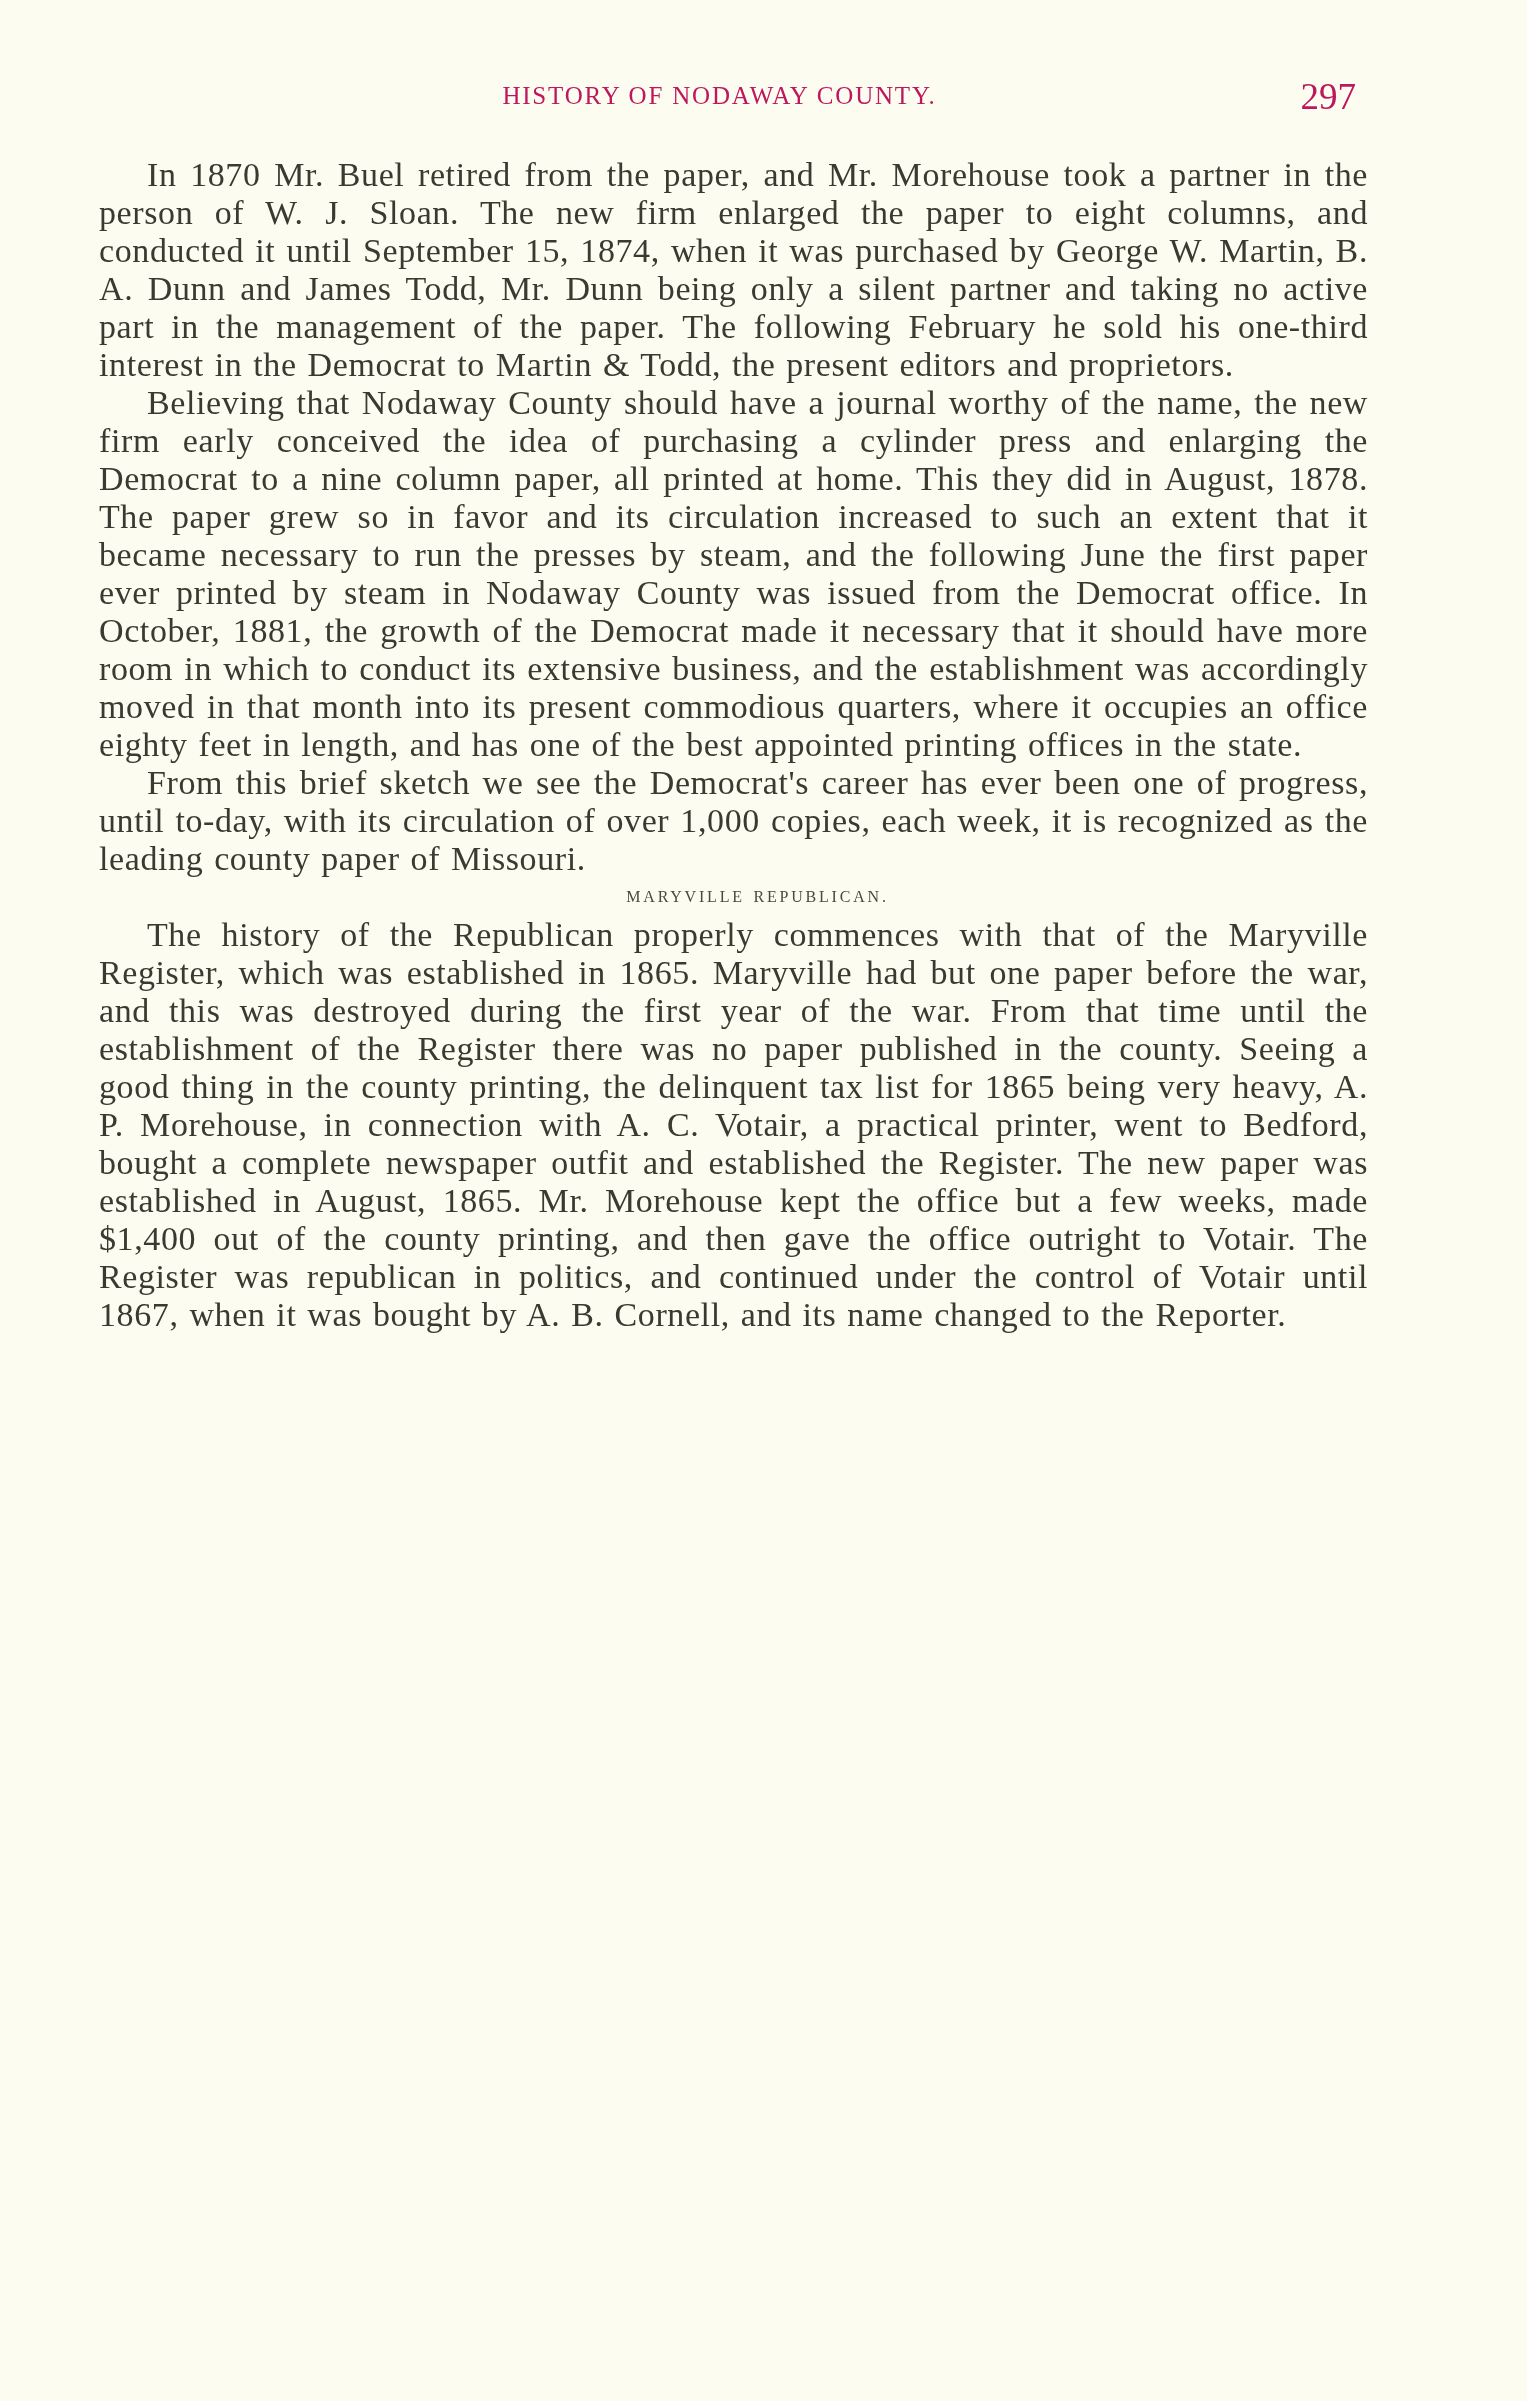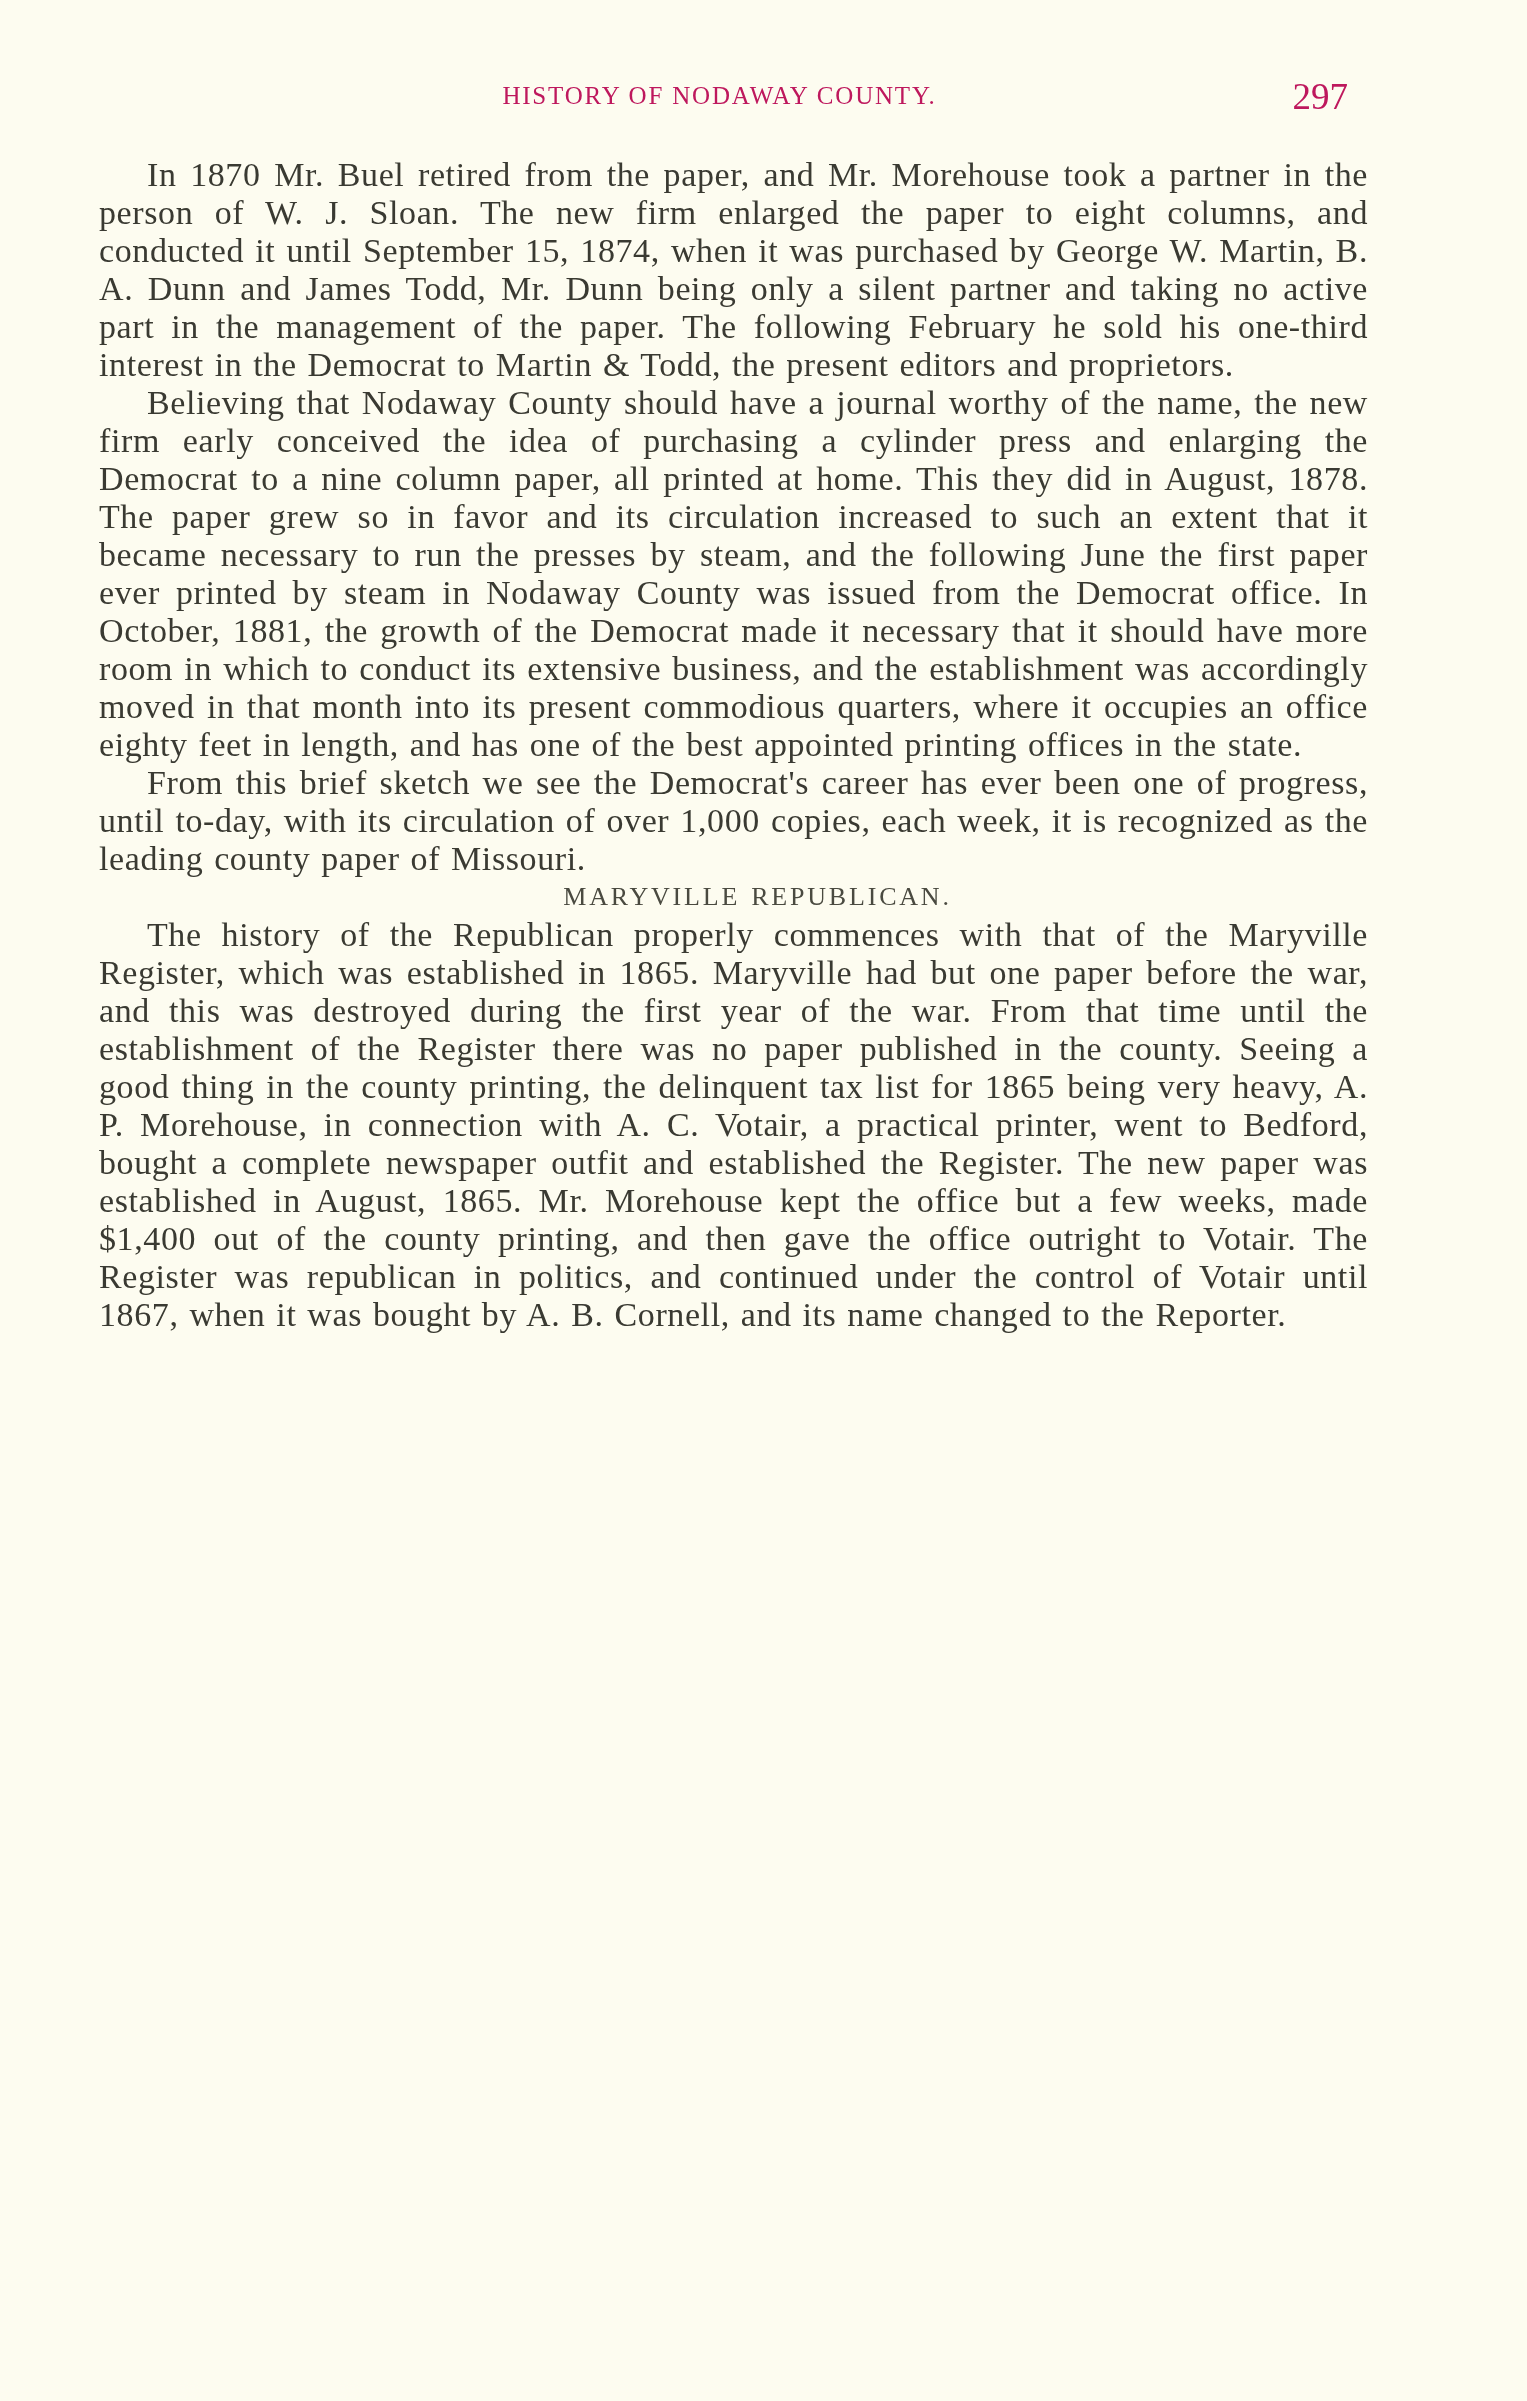--- a/index.html
+++ b/index.html
@@ -9,29 +9,29 @@
     font-family: "Liberation Serif", "DejaVu Serif", serif;
     color: #3a3a32;
     position: relative;
     overflow: hidden;
   }
   .header {
     position: absolute; top: 75px; left: 83px; width: 1273px; height: 46px;
     font-size: 25px; letter-spacing: 1.8px; color: #be185d;
   }
   .header .title { position: absolute; left: 0; right: 0; text-align: center; top: 7.4px; }
-  .header .pageno { position: absolute; right: 8px; top: 0; font-size: 37px; letter-spacing: 0; }
+  .header .pageno { position: absolute; right: 0; top: 0; font-size: 37px; letter-spacing: 0; }
   .body {
     position: absolute; left: 87px; top: 156px; width: 1269px;
     font-size: 34px; line-height: 38px; text-align: justify;
     letter-spacing: 0.6px; word-spacing: 1.8px; margin-left: 12px;
   }
   .body p { margin: 0; text-indent: 48px; }
   .section-head {
-    text-align: center; font-size: 26px; letter-spacing: 2.8px;
+    text-align: center; font-size: 16px; letter-spacing: 2.8px;
     margin: 51px 0 51px 0; text-indent: 0; color: #4a4a40;
   }
 </style>
 </head>
 <body>
 
 <div class="header">
   <div class="title">HISTORY OF NODAWAY COUNTY.</div>
   <div class="pageno">297</div>
 </div>

